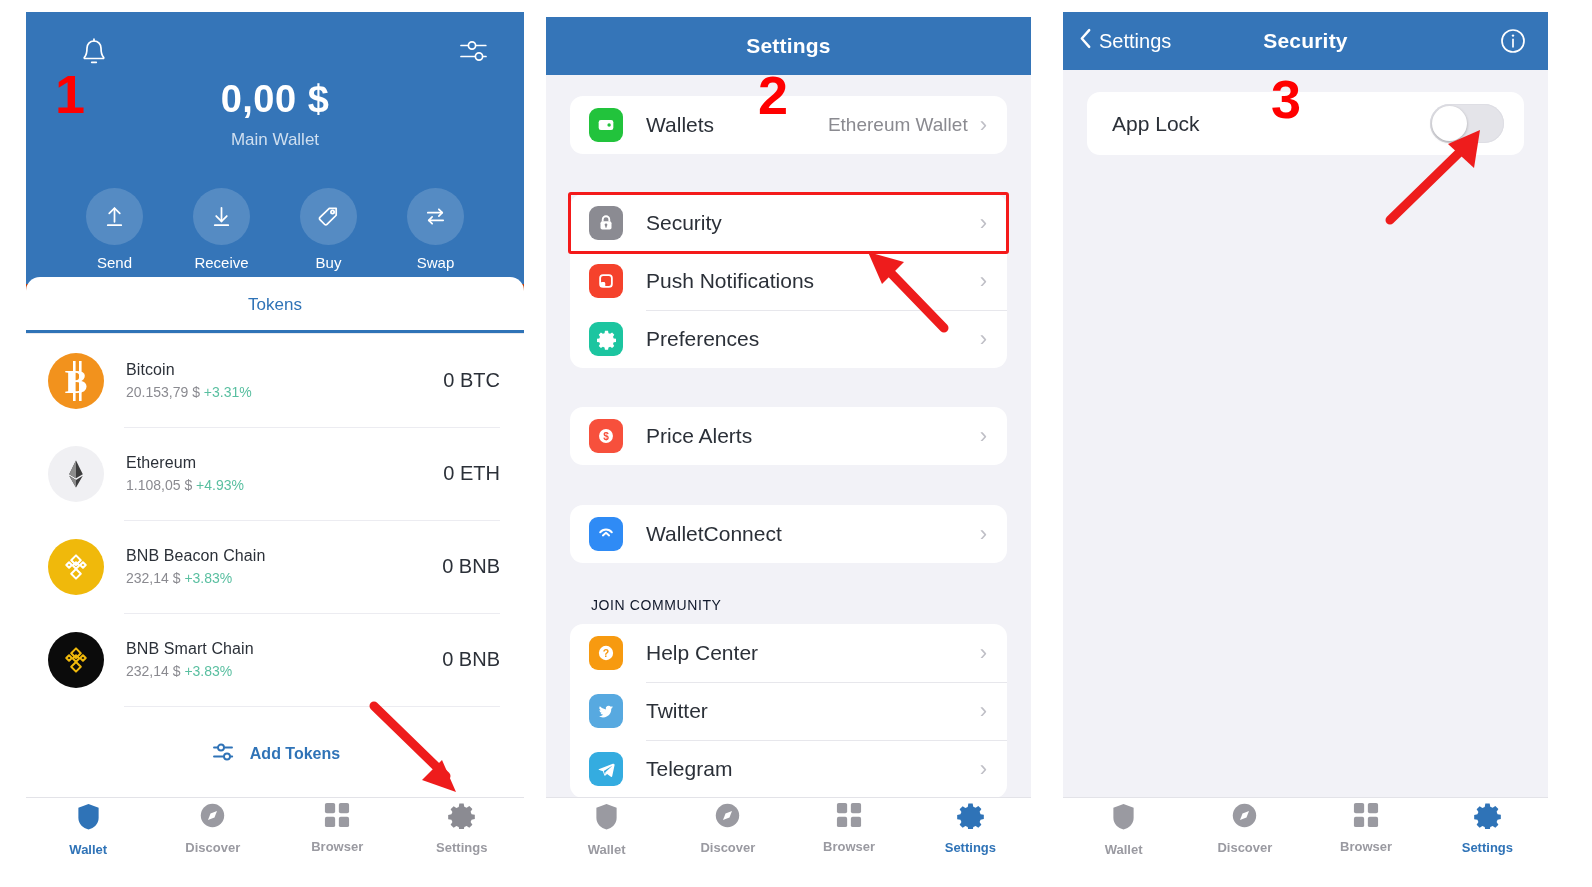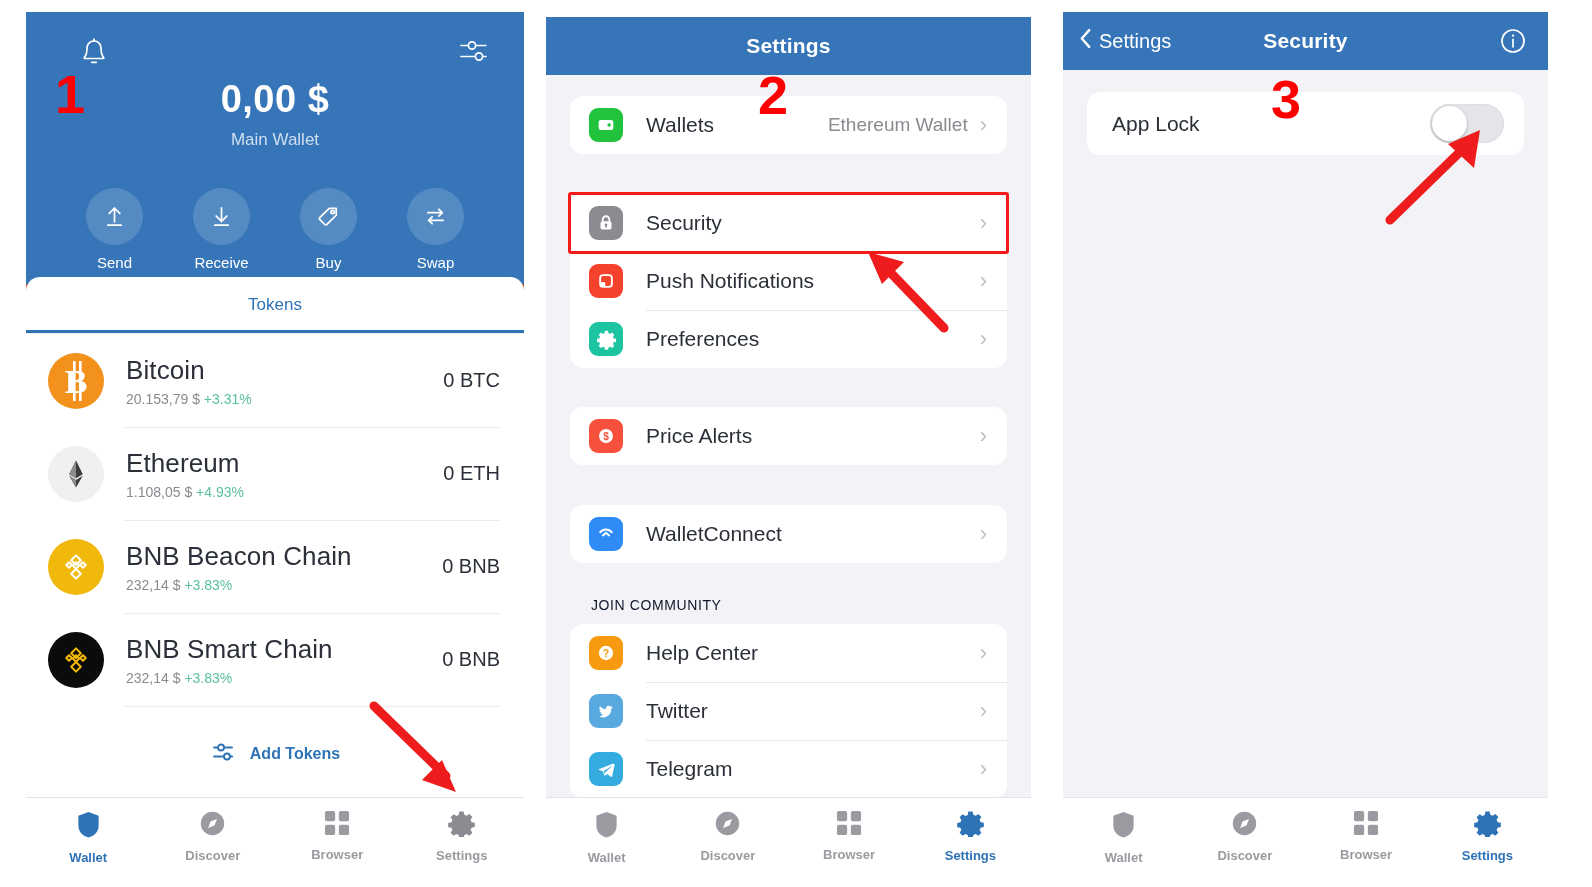--- a/index.html
+++ b/index.html
@@ -67,39 +67,39 @@
   .tok {
     display:flex; align-items:center; height:93px; padding:0 24px 0 22px;
     position:relative;
   }
   .tok + .tok:before {
     content:""; position:absolute; left:98px; right:24px; top:0; height:1px; background:#ececf1;
   }
   .tok .ico { width:56px; height:56px; border-radius:50%; flex:none;
               display:flex; align-items:center; justify-content:center; }
   .tok .mid { flex:1; margin-left:22px; }
-  .tok .nm { font-size:26px; color:#2b3038; font-weight:500; letter-spacing:.1px;}
+  .tok .nm { font-size:16px; color:#2b3038; font-weight:500; letter-spacing:.1px;}
   .tok .sub { font-size:14px; color:#8a8a90; margin-top:5px; }
   .tok .sub .pct { color:#59bfa0; }
   .tok .amt { font-size:20px; color:#2b3038; font-weight:500; }
 
   .add-row {
     height:96px; display:flex; align-items:center; justify-content:center; gap:12px;
     position:relative;
   }
   .add-row:before {
     content:""; position:absolute; left:98px; right:24px; top:0; height:1px; background:#ececf1;
   }
   .add-row .at { color:#2f73b7; font-size:16px; font-weight:700; }
 
   
   .tabbar {
     position:absolute; left:0; bottom:0; width:100%; height:78px;
     background:#fff; border-top:1px solid #e3e3e8;
-    display:flex; align-items:flex-start; padding-top:12px;
+    display:flex; align-items:flex-start; padding-top:4px;
   }
   .tabbar .tb { flex:1; display:flex; flex-direction:column; align-items:center; gap:7px; }
   .tabbar .tb .tlbl { font-size:13px; color:#9a9aa1; font-weight:600; }
   .tabbar .tb.sel .tlbl { color:#2f73b7; }
 
   
   .navbar {
     position:absolute; left:0; top:0; width:100%; height:58px;
     background:#3575b8; display:flex; align-items:center; justify-content:center;
   }

